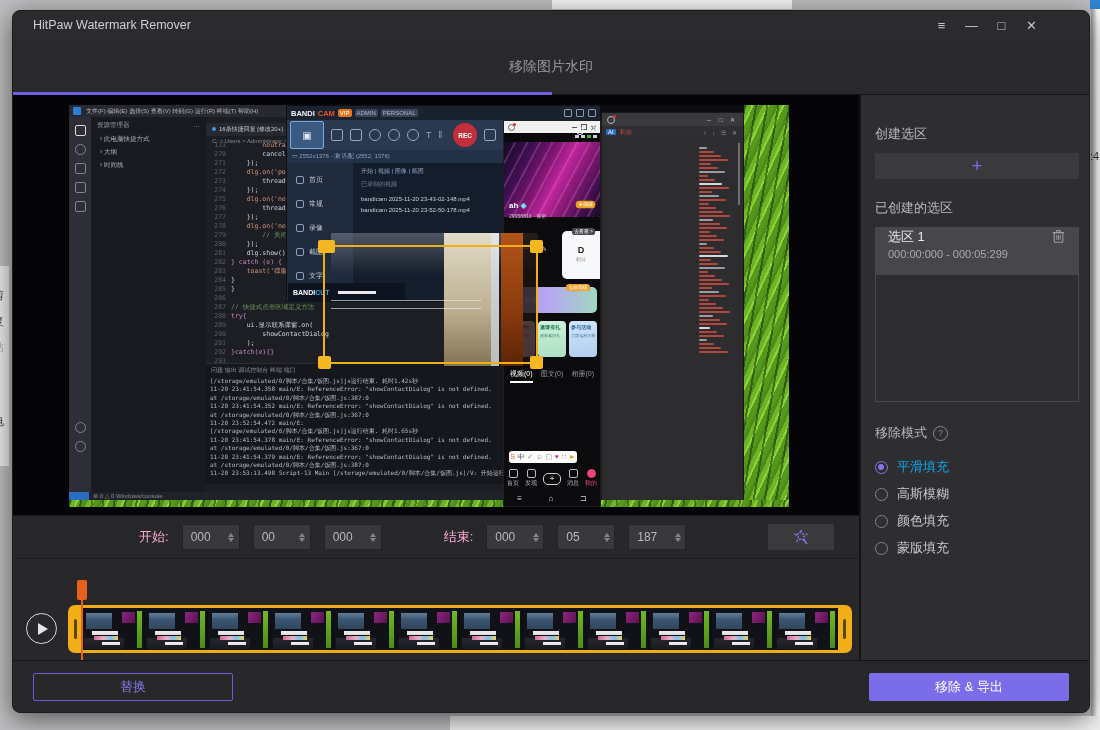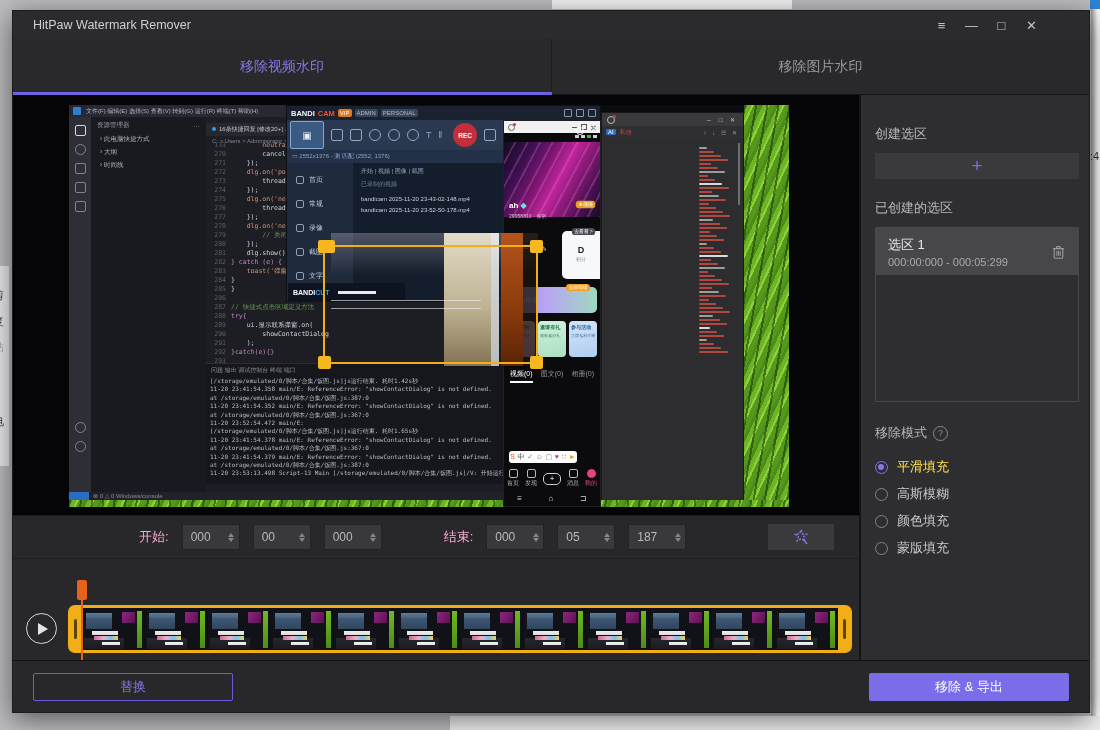--- a/index.html
+++ b/index.html
@@ -11,21 +11,21 @@
   .bk-right{position:absolute;right:0;top:0;width:9px;height:730px;background:linear-gradient(90deg,#98989c,#fbfbfc 70%)}
   .bk-blue{position:absolute;left:1090px;top:0;width:10px;height:9px;background:#2f86d6}
   .bk-num{position:absolute;left:1090px;top:150px;font-size:11px;color:#333;}
   .bk-topwhite{position:absolute;left:552px;top:0;width:240px;height:9px;background:#f3f3f4}
   .bk-bottom{position:absolute;left:450px;top:716px;width:650px;height:14px;background:#f0f0f1}
   .bk-left{position:absolute;left:0;top:266px;width:9px;height:200px;background:#ebebed;overflow:hidden;color:#3c3c40;font-size:11px}
   .bk-ch{position:absolute;left:-7px}
 
   
   .app{position:absolute;left:12px;top:10px;width:1078px;height:703px;background:#29292c;
-       border-radius:0;overflow:hidden;box-shadow:0 6px 26px rgba(0,0,0,.55);border:1px solid #1c1c1e;box-sizing:border-box}
+       border-radius:8px;overflow:hidden;box-shadow:0 6px 26px rgba(0,0,0,.55);border:1px solid #1c1c1e;box-sizing:border-box}
 
   .titlebar{height:28px;background:#2b2b2e;display:flex;align-items:center;padding-left:20px}
   .title{font-size:12.5px;color:#cfcfd2}
   .win-controls{margin-left:auto;display:flex;gap:15px;padding-right:50px;color:#c4c4c8;font-size:13px}
   .win-controls span{width:15px;text-align:center;cursor:default}
 
   .tabbar{height:55px;display:flex;position:relative;background:#29292c;border-bottom:1px solid #151517}
   .tab{display:flex;align-items:center;justify-content:center;font-size:14px;color:#9a9a9e}
   .tab.left{width:538px;border-right:1px solid #1c1c1e}
   .tab.right{flex:1}
@@ -214,34 +214,34 @@
   .slit{position:absolute;top:14px;width:3px;height:20px;background:#5a4708;border-radius:2px}
   .slit.l{left:6px}.slit.r{right:6px}
   .ph-mark{position:absolute;left:64px;top:21px;width:10px;height:20px;background:#e8611c;border-radius:2px;cursor:pointer}
   .ph-line{position:absolute;left:68px;top:21px;width:2px;height:83px;background:#e8611c}
 
   
   .sb-label{color:#b9b9bd;font-size:13px}
   .btn-add{margin-top:10px;width:100%;height:26px;background:#3a3a3d;border:none;color:#7b6ce9;font-size:19px;line-height:24px;cursor:pointer}
   .sb-created{margin-top:20px}
   .sel-panel{margin-top:10px;height:175px;border:1px solid #47474b;box-sizing:border-box}
-  .sel-row{height:47px;background:#47474b;display:flex;align-items:center;padding:0 12px;box-sizing:border-box}
+  .sel-row{height:47px;background:#47474b;display:flex;padding:0 12px;box-sizing:border-box}
   .sel-info{display:flex;flex-direction:column;gap:2px}
   .sel-name{color:#e8e8ea;font-size:13px}
   .sel-range{color:#a9a9ad;font-size:11px}
   .trash{margin-left:auto;cursor:pointer;display:flex}
   .mode-row{margin-top:22px;display:flex;align-items:center;gap:6px}
   .help{width:13px;height:13px;border:1px solid #8a8a8e;border-radius:50%;color:#8a8a8e;font-size:9px;display:inline-flex;align-items:center;justify-content:center}
   .radios{margin-top:16px;display:flex;flex-direction:column;gap:9px}
   .radio{display:flex;align-items:center;gap:9px;height:18px;cursor:pointer}
   .rdot{width:13px;height:13px;border-radius:50%;border:1.5px solid #85858a;box-sizing:border-box;flex:none}
   .radio.on .rdot{border-color:#8478e8;position:relative}
   .radio.on .rdot:after{content:"";position:absolute;left:2px;top:2px;width:6px;height:6px;border-radius:50%;background:#8478e8}
   .radio span{color:#c9c9cd;font-size:13px}
-  .radio.on span{color:#fde047}
+  .radio.on span{color:#0ea5e9}
 
   
   .bottombar{position:absolute;left:0;right:0;bottom:0;height:52px;background:#28282b;border-top:1px solid #121214;display:flex;align-items:center;justify-content:space-between;padding:0 20px;box-sizing:border-box}
   .btn-replace{width:200px;height:28px;background:transparent;border:1px solid #6a5ce0;border-radius:2px;color:#8478e8;font-size:13px;cursor:pointer}
   .btn-export{width:200px;height:28px;background:#7b6ce9;border:none;border-radius:2px;color:#fff;font-size:13px;cursor:pointer}
 </style>
 </head>
 <body>
 
 <div class="bk-right"></div>
@@ -262,21 +262,20 @@
     <span class="title">HitPaw Watermark Remover</span>
     <div class="win-controls">
       <span>≡</span>
       <span>—</span>
       <span>□</span>
       <span>✕</span>
     </div>
   </div>
 
   <div class="tabbar">
-    <div class="tab left active">移除视频水印</div>
     <div class="tab right">移除图片水印</div>
     <div class="tab-underline"></div>
   </div>
 
   <div class="main">
 
     <div class="left-pane">
 
       <div class="preview">
         <div class="frame">

